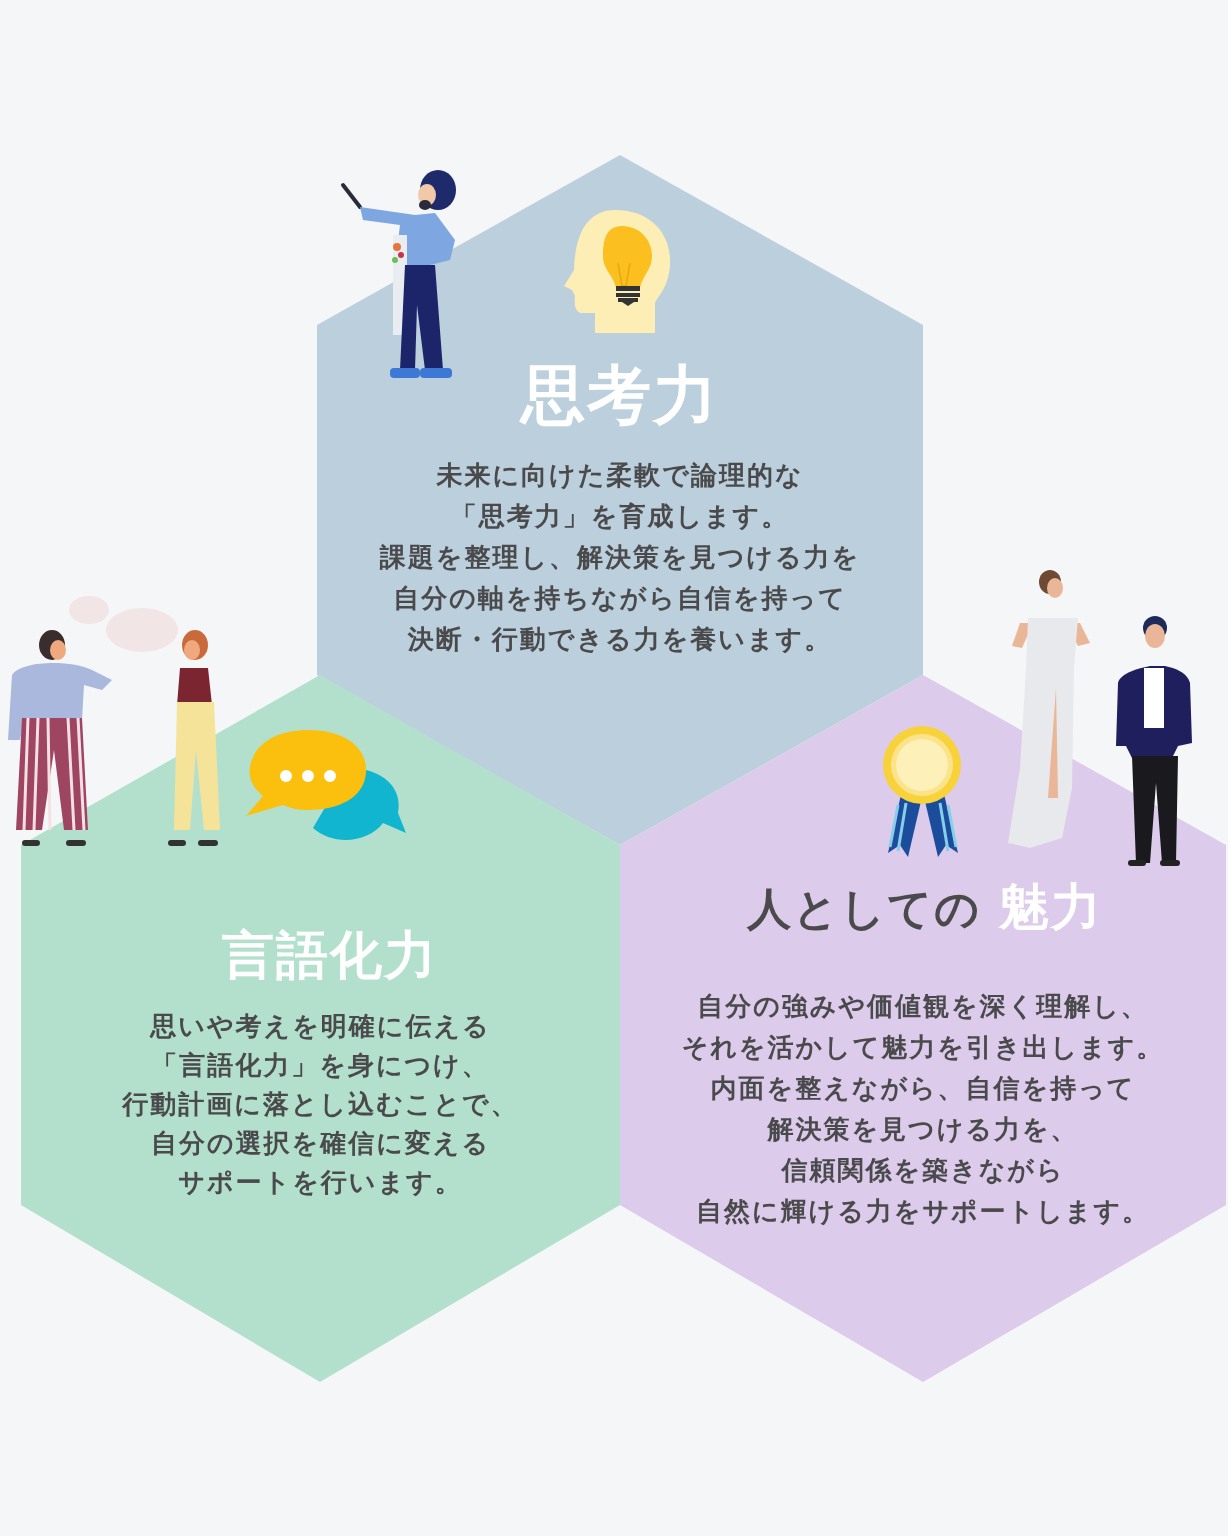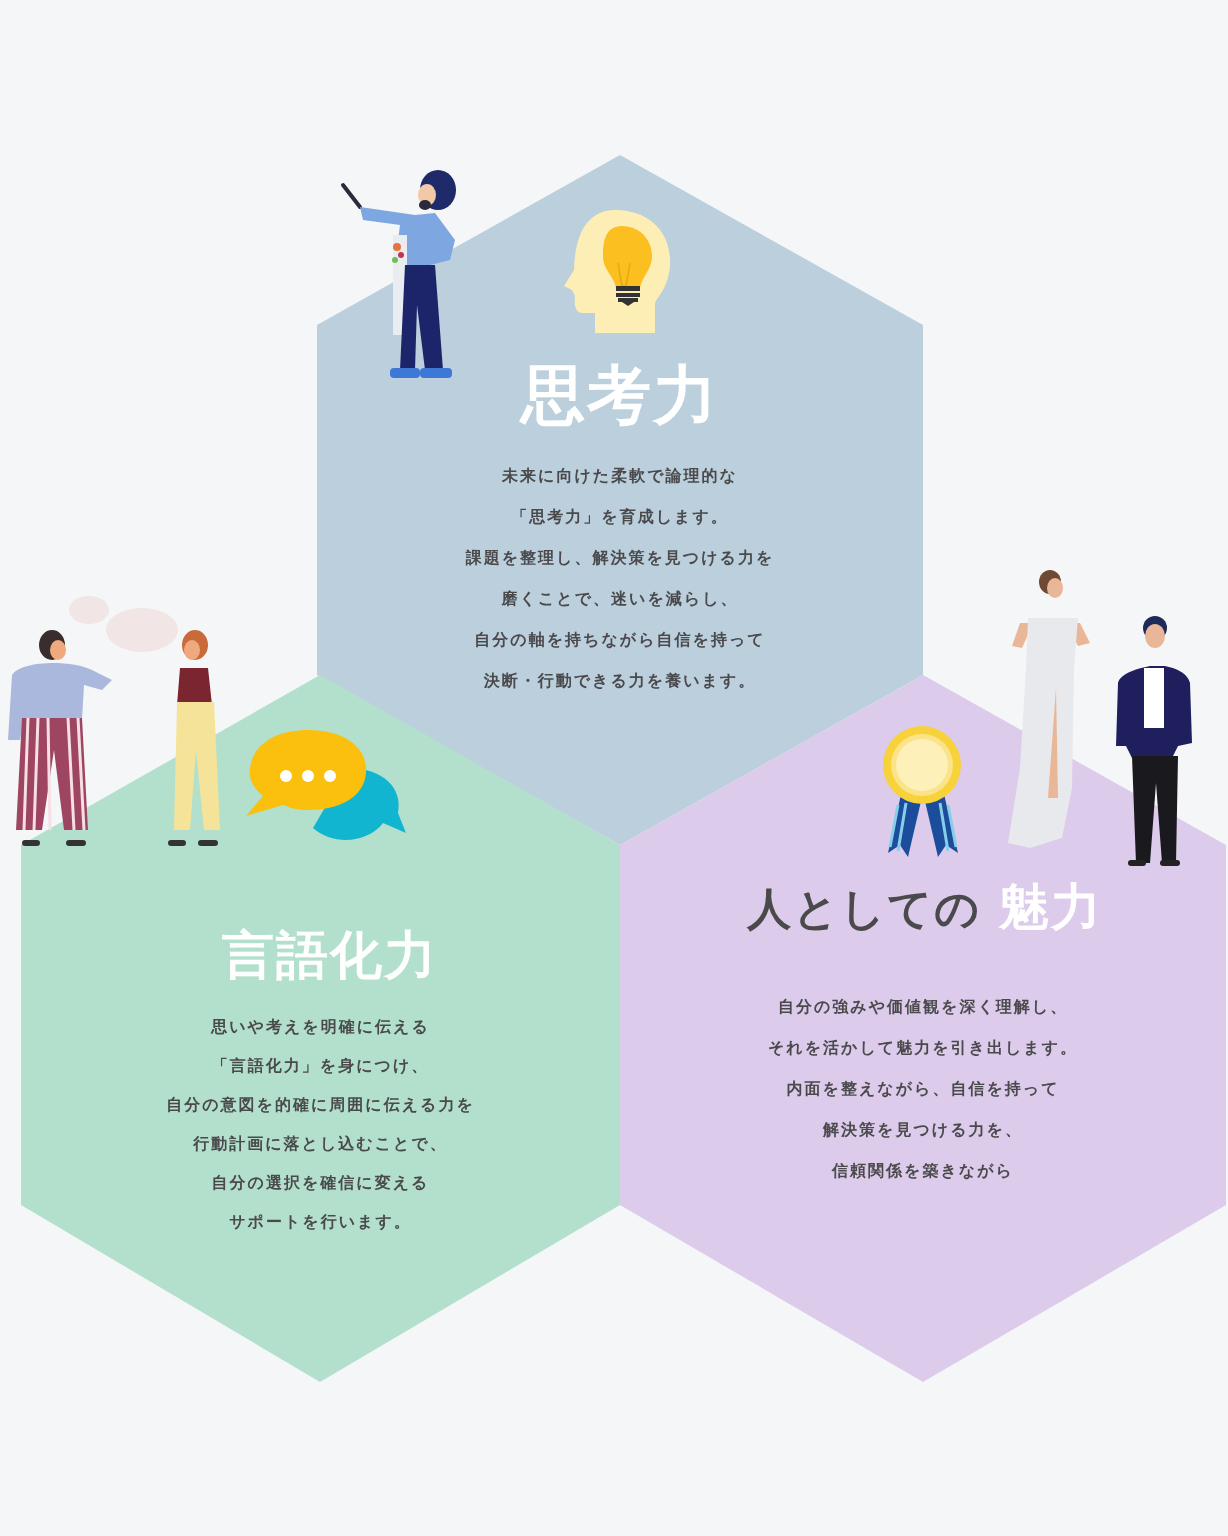--- a/index.html
+++ b/index.html
@@ -1,21 +1,21 @@
 <!DOCTYPE html>
 <html><head>
 <meta charset="utf-8">
 <style>
   html,body{margin:0;padding:0;}
   body{width:1228px;height:1536px;background:#f5f6f8;position:relative;overflow:hidden;
        font-family:"DejaVu Sans","Liberation Sans",sans-serif;}
   #hexes{position:absolute;left:0;top:0;}
   .title{position:absolute;text-align:center;font-weight:bold;color:#ffffff;white-space:nowrap;
          letter-spacing:2px;}
-  .body{position:absolute;text-align:center;color:#4a4a4c;font-weight:bold;font-size:16px;
+  .body{position:absolute;text-align:center;color:#4a4a4c;font-weight:bold;font-size:26px;
         line-height:41px;letter-spacing:2px;white-space:nowrap;}
   .body div{margin:0;}
   .illus{position:absolute;}
   .title .dark{color:#4a4a4c;}
 </style>
 </head>
 <body>
 
 <svg id="hexes" width="1228" height="1536" viewBox="0 0 1228 1536">
   <polygon points="620,155 923,325 923,675 620,845 317,675 317,325" fill="#bccfdc"></polygon>
@@ -47,21 +47,20 @@
   <rect x="58" y="90" width="20" height="4" fill="#333"></rect>
   <path d="M62 94 L74 94 L68 98 Z" fill="#333"></path>
 </svg>
 
 <div class="title" style="left:470px;top:360px;width:300px;font-size:64px;line-height:70px;">思考力</div>
 
 <div class="body" style="left:317px;top:455px;width:606px;">
   <div>未来に向けた柔軟で論理的な</div>
   <div>「思考力」を育成します。</div>
   <div>課題を整理し、解決策を見つける力を</div>
-  <div>磨くことで、迷いを減らし、</div>
   <div>自分の軸を持ちながら自信を持って</div>
   <div>決断・行動できる力を養います。</div>
 </div>
 
 <svg class="illus" style="left:2px;top:590px" width="245" height="262" viewBox="0 0 245 262">
   <ellipse cx="87" cy="20" rx="20" ry="14" fill="#f1e5e5"></ellipse>
   <ellipse cx="140" cy="40" rx="36" ry="22" fill="#f1e5e5"></ellipse>
 
   <ellipse cx="50" cy="55" rx="13" ry="15" fill="#3a2d2d"></ellipse>
   <ellipse cx="56" cy="60" rx="8" ry="10" fill="#f0a87f"></ellipse>
@@ -85,21 +84,20 @@
   <circle cx="48" cy="48" r="6" fill="#fff"></circle>
   <circle cx="70" cy="48" r="6" fill="#fff"></circle>
   <circle cx="92" cy="48" r="6" fill="#fff"></circle>
 </svg>
 
 <div class="title" style="left:170px;top:920px;width:320px;font-size:52px;line-height:70px;">言語化力</div>
 
 <div class="body" style="left:21px;top:1007px;width:599px;line-height:39px;">
   <div>思いや考えを明確に伝える</div>
   <div>「言語化力」を身につけ、</div>
-  <div>自分の意図を的確に周囲に伝える力を</div>
   <div>行動計画に落とし込むことで、</div>
   <div>自分の選択を確信に変える</div>
   <div>サポートを行います。</div>
 </div>
 
 <svg class="illus" style="left:880px;top:725px" width="85" height="138" viewBox="0 0 85 138">
   <path d="M22 65 L8 128 L20 120 L28 132 L42 72 Z" fill="#1c4d9c"></path>
   <path d="M63 65 L78 128 L66 120 L58 132 L44 72 Z" fill="#1c4d9c"></path>
   <path d="M18 80 L10 122 M26 78 L18 126 M68 80 L76 122 M60 78 L68 126" stroke="#86cfe9" stroke-width="3"></path>
   <circle cx="42" cy="40" r="39" fill="#f8d23a"></circle>
@@ -128,13 +126,14 @@
   <span class="dark">人としての</span>
   <span style="font-size:50px;">魅力</span>
 </div>
 
 <div class="body" style="left:620px;top:978px;width:606px;margin-top:8px;">
   <div>自分の強みや価値観を深く理解し、</div>
   <div>それを活かして魅力を引き出します。</div>
   <div>内面を整えながら、自信を持って</div>
   <div>解決策を見つける力を、</div>
   <div>信頼関係を築きながら</div>
+  <div>自然に輝ける力をサポートします。</div>
 </div>
 
 </body></html>

